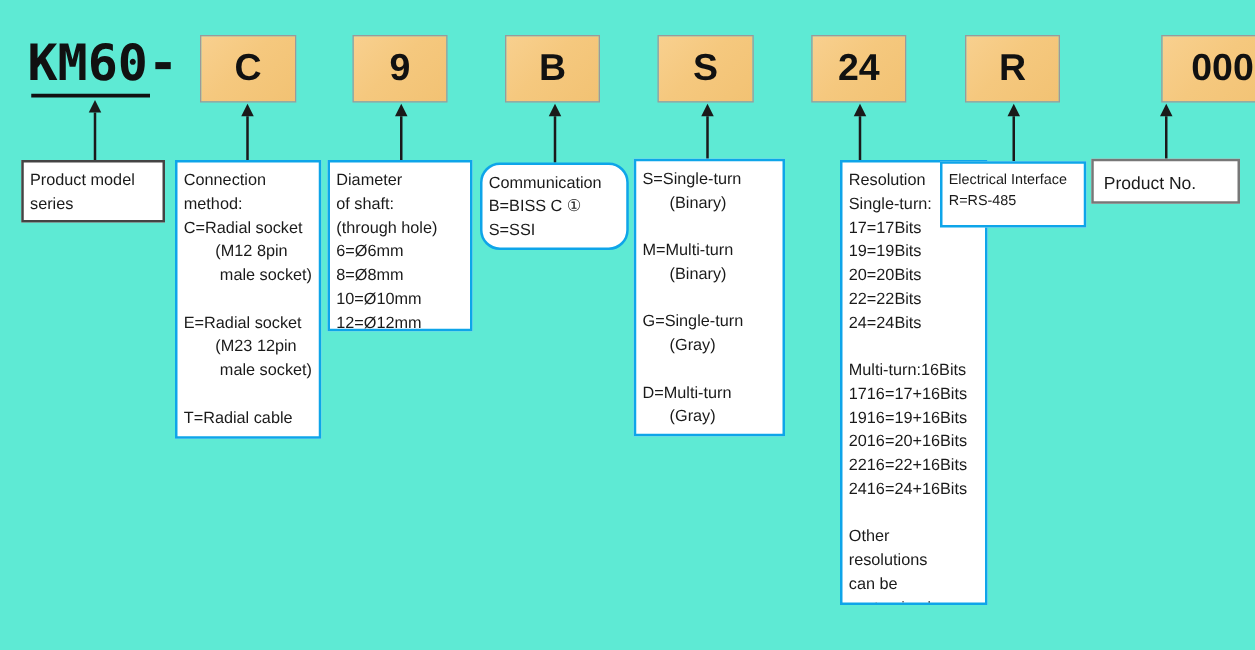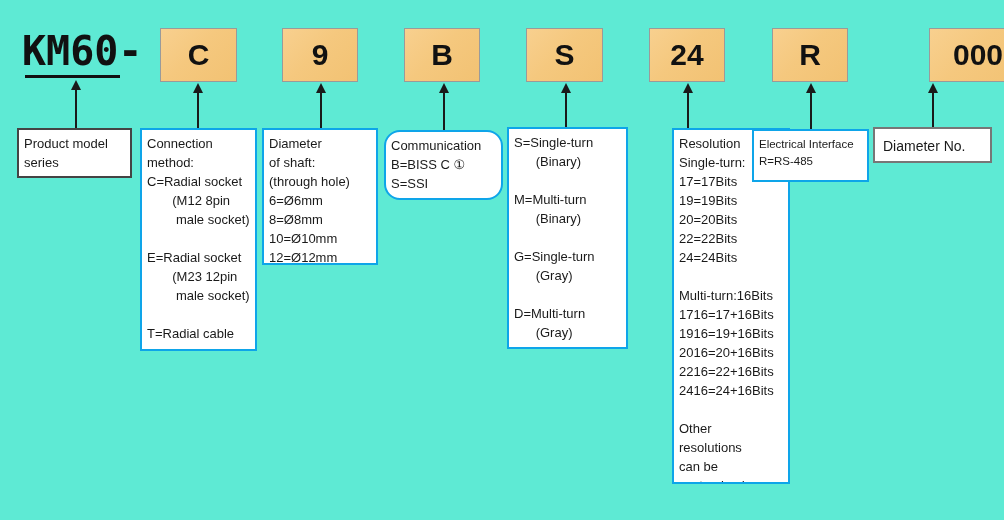--- a/index.html
+++ b/index.html
@@ -198,15 +198,15 @@
 2416=24+16Bits
 
 Other
 resolutions
 can be
 customized</div>
 
   <div class="desc-box small-text" style="left:752px;top:129px;width:117px;height:53px;">Electrical Interface
 R=RS-485</div>
 
-  <div class="desc-box single-line" style="left:873px;top:127px;width:119px;height:36px;">Diameter No.</div>
+  <div class="desc-box single-line" style="left:873px;top:127px;width:119px;height:36px;">Product No.</div>
 
 </div>
 
 </body></html>

